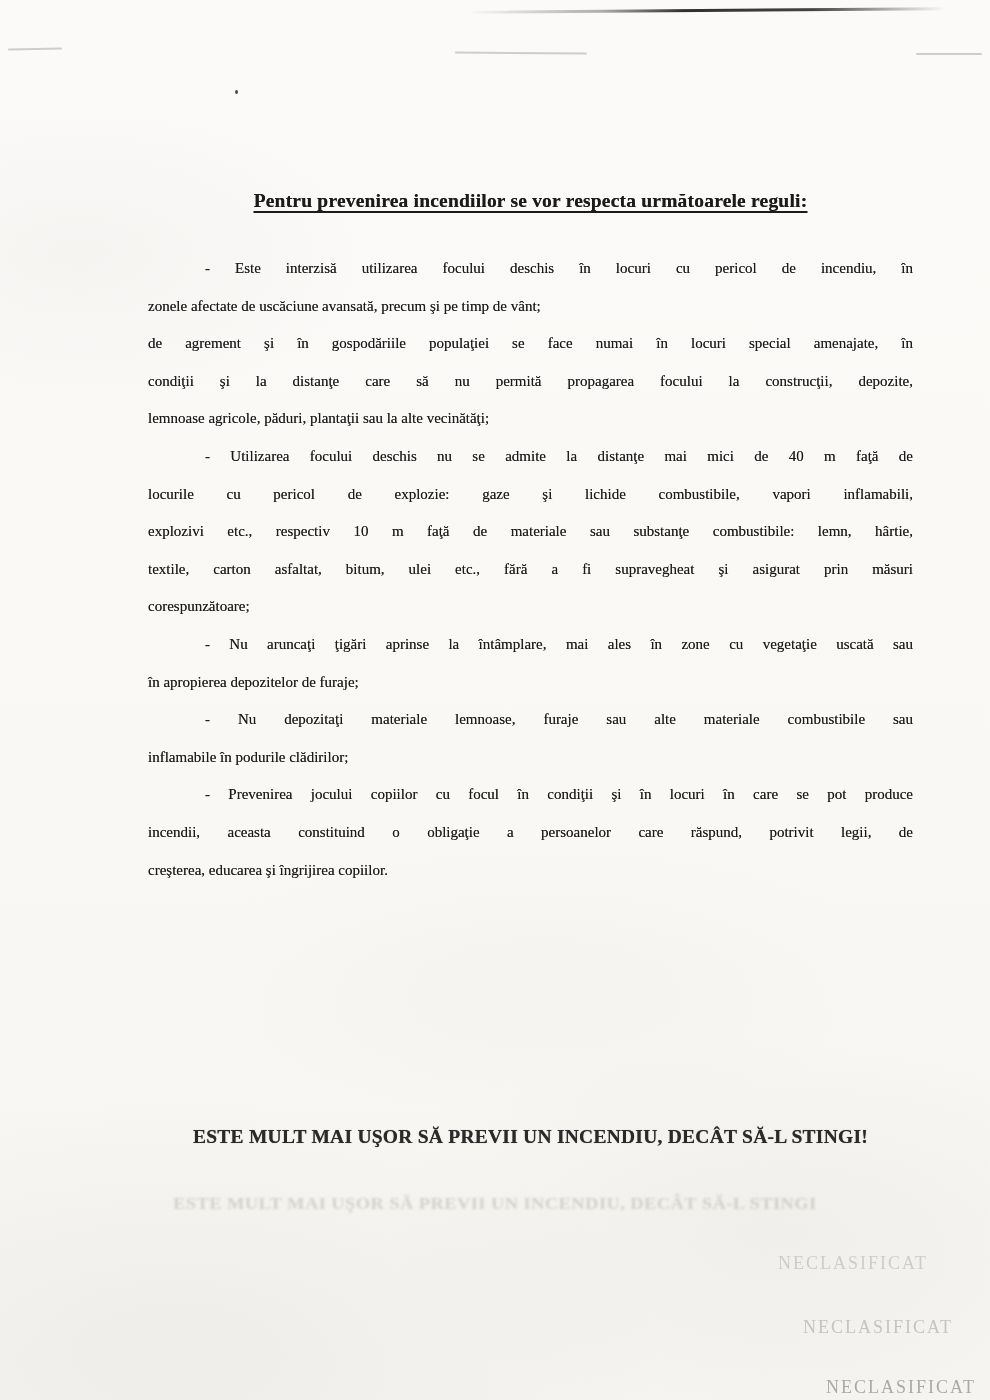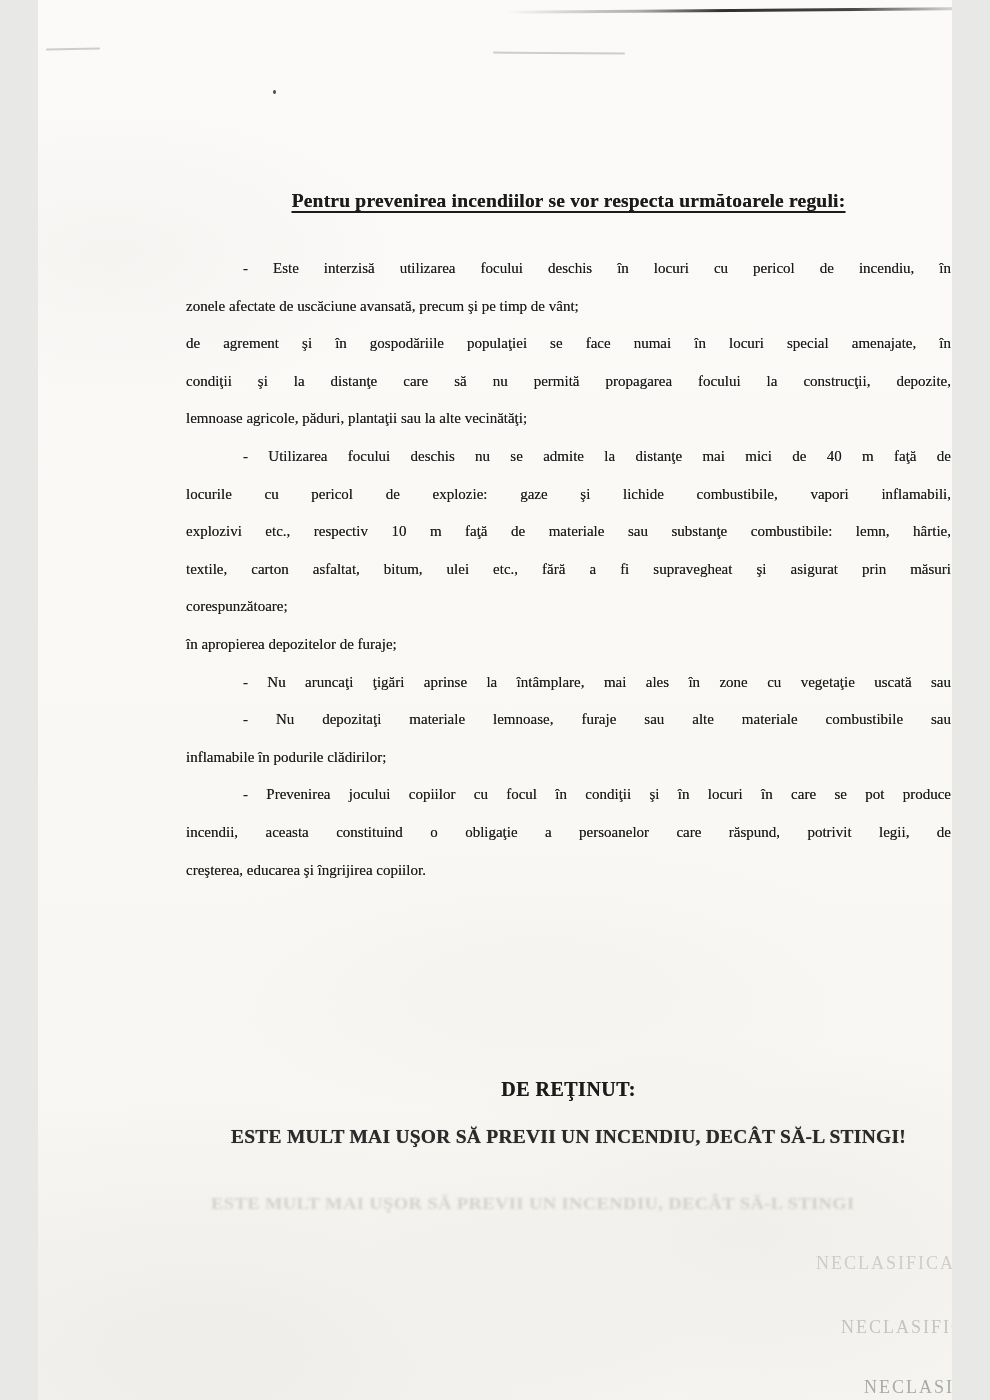--- a/index.html
+++ b/index.html
@@ -1,18 +1,18 @@
 <!DOCTYPE html>
 <html><head>
 <meta charset="utf-8">
 <style>
   html, body { margin: 0; padding: 0; background: #e8e8e6; }
   .page {
     position: relative;
-    width: 914px; height: 1400px;
+    width: 990px; height: 1400px;
     margin: 0 auto;
     background-color: #faf9f6;
     background-image:
       radial-gradient(ellipse 700px 350px at 18% 96%, rgba(120,120,112,0.06), transparent 70%),
       radial-gradient(ellipse 560px 280px at 78% 88%, rgba(120,120,112,0.05), transparent 70%),
       radial-gradient(ellipse 420px 220px at 8% 18%, rgba(125,125,118,0.045), transparent 70%),
       radial-gradient(ellipse 520px 200px at 55% 70%, rgba(125,125,118,0.03), transparent 70%),
       linear-gradient(180deg, #fbfaf8 0%, #f9f8f5 60%, #f5f4f0 100%);
     font-family: "Liberation Serif", serif;
     color: #1b1b1b;
@@ -105,32 +105,31 @@
     <div class="line">de agrement şi în gospodăriile populaţiei se face numai în locuri special amenajate, în</div>
     <div class="line">condiţii şi la distanţe care să nu permită propagarea focului la construcţii, depozite,</div>
     <div class="line lastline">lemnoase agricole, păduri, plantaţii sau la alte vecinătăţi;</div>
 
     <div class="line first">- Utilizarea focului deschis nu se admite la distanţe mai mici de 40 m faţă de</div>
     <div class="line">locurile cu pericol de explozie: gaze şi lichide combustibile, vapori inflamabili,</div>
     <div class="line">explozivi etc., respectiv 10 m faţă de materiale sau substanţe combustibile: lemn, hârtie,</div>
     <div class="line">textile, carton asfaltat, bitum, ulei etc., fără a fi supravegheat şi asigurat prin măsuri</div>
     <div class="line lastline">corespunzătoare;</div>
 
+    <div class="line first">- Nu aruncaţi ţigări aprinse la întâmplare, mai ales în zone cu vegetaţie uscată sau</div>
     <div class="line lastline">în apropierea depozitelor de furaje;</div>
-    <div class="line first">- Nu aruncaţi ţigări aprinse la întâmplare, mai ales în zone cu vegetaţie uscată sau</div>
 
     <div class="line first">- Nu depozitaţi materiale lemnoase, furaje sau alte materiale combustibile sau</div>
     <div class="line lastline">inflamabile în podurile clădirilor;</div>
 
     <div class="line first">- Prevenirea jocului copiilor cu focul în condiţii şi în locuri în care se pot produce</div>
     <div class="line">incendii, aceasta constituind o obligaţie a persoanelor care răspund, potrivit legii, de</div>
     <div class="line lastline">creşterea, educarea şi îngrijirea copiilor.</div>
   </div>
 
-  <div class="reminder-title">DE REŢINUT:</div>
   <div class="slogan">ESTE MULT MAI UŞOR SĂ PREVII UN INCENDIU, DECÂT SĂ-L STINGI!</div>
 
   <div class="ghost-slogan">ESTE MULT MAI UŞOR SĂ PREVII UN INCENDIU, DECÂT SĂ-L STINGI</div>
 
   <div class="stamp stamp-1">NECLASIFICAT</div>
   <div class="stamp stamp-2">NECLASIFICAT</div>
   <div class="stamp stamp-3">NECLASIFICAT</div>
 
 </div>
 

